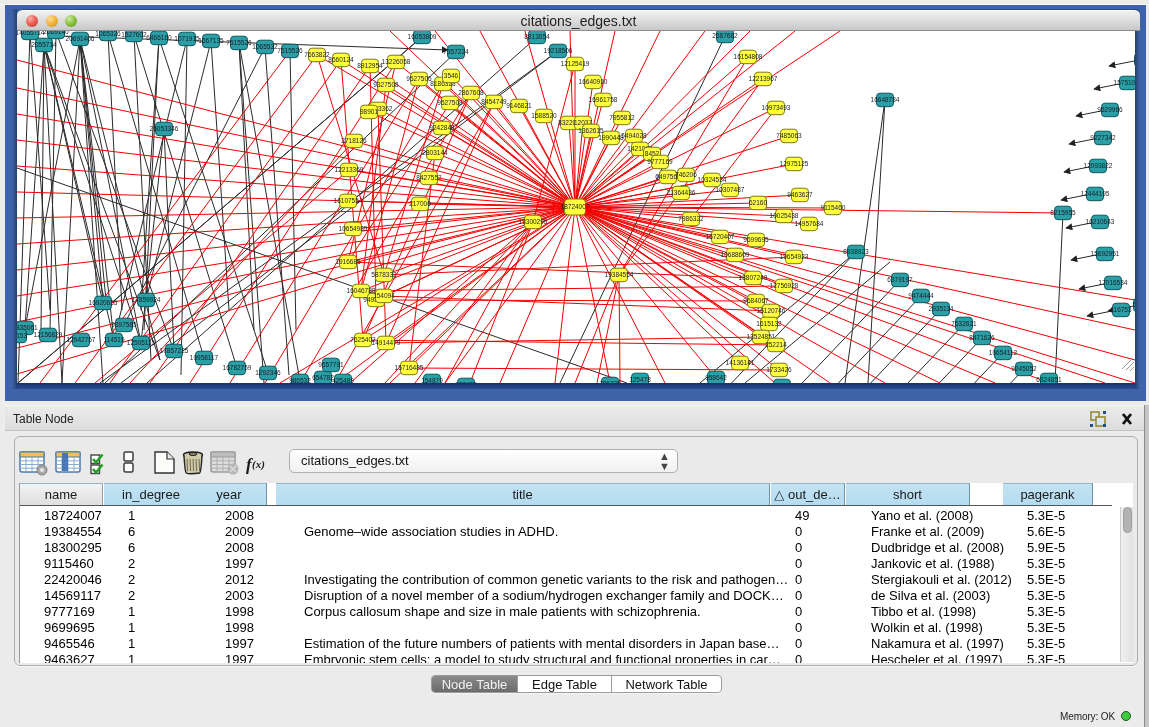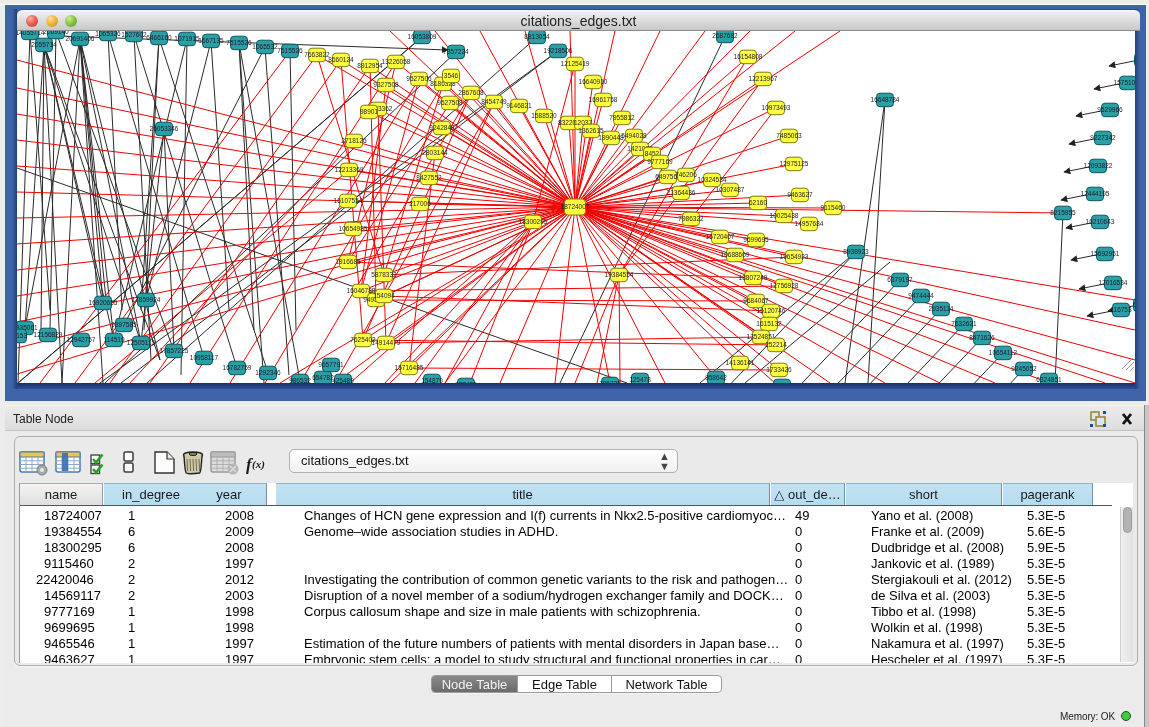--- a/index.html
+++ b/index.html
@@ -655,28 +655,27 @@
       <text x="246" y="470" font-family="Liberation Serif, serif" font-style="italic" font-weight="bold" font-size="17" fill="#1a1a1a">f</text>
       <text x="252" y="468" font-family="Liberation Serif, serif" font-style="italic" font-weight="bold" font-size="11" fill="#1a1a1a">(x)</text>
     </svg>
 <div class="abs" id="combo">citations_edges.txt<span class="arr">▲<br>▼</span></div>
 <div class="abs" id="tablewrap">
   <div class="hcell hgray" style="left:0;width:83px">name</div>
   <div class="hcell" style="left:84px;width:95px">in_degree</div>
   <div class="hcell" style="left:172px;width:75px">year</div>
   <div class="hcell" style="left:256px;width:494px">title</div>
   <div class="hcell" style="left:751px;width:74px">△ out_de…</div>
-  <div class="hcell" style="left:826px;width:156px">short</div>
+  <div class="hcell" style="left:826px;width:124px">short</div>
   <div class="hcell" style="left:983px;width:90px">pagerank</div>
   <div id="hline"></div>
   <div class="trow" style="top:25px">
         <span style="left:24px">18724007</span>
         <span style="left:108px">1</span>
         <span style="left:205px">2008</span>
-        <span style="left:284px">Changes of HCN gene expression and I(f) currents in Nkx2.5-positive cardiomyoc…</span>
         <span style="left:775px">49</span>
         <span style="left:851px">Yano et al. (2008)</span>
         <span style="left:1007px">5.3E-5</span>
       </div>
 <div class="trow" style="top:41px">
         <span style="left:24px">19384554</span>
         <span style="left:108px">6</span>
         <span style="left:205px">2009</span>
         <span style="left:284px">Genome–wide association studies in ADHD.</span>
         <span style="left:775px">0</span>
@@ -689,25 +688,25 @@
         <span style="left:205px">2008</span>
         <span style="left:775px">0</span>
         <span style="left:851px">Dudbridge et al. (2008)</span>
         <span style="left:1007px">5.9E-5</span>
       </div>
 <div class="trow" style="top:73px">
         <span style="left:24px">9115460</span>
         <span style="left:108px">2</span>
         <span style="left:205px">1997</span>
         <span style="left:775px">0</span>
-        <span style="left:851px">Jankovic et al. (1989)</span>
+        <span style="left:851px">Jankovic et al. (1988)</span>
         <span style="left:1007px">5.3E-5</span>
       </div>
 <div class="trow" style="top:89px">
-        <span style="left:16px">22420046</span>
+        <span style="left:24px">22420046</span>
         <span style="left:108px">2</span>
         <span style="left:205px">2012</span>
         <span style="left:284px">Investigating the contribution of common genetic variants to the risk and pathogen…</span>
         <span style="left:775px">0</span>
         <span style="left:851px">Stergiakouli et al. (2012)</span>
         <span style="left:1007px">5.5E-5</span>
       </div>
 <div class="trow" style="top:105px">
         <span style="left:24px">14569117</span>
         <span style="left:108px">2</span>

